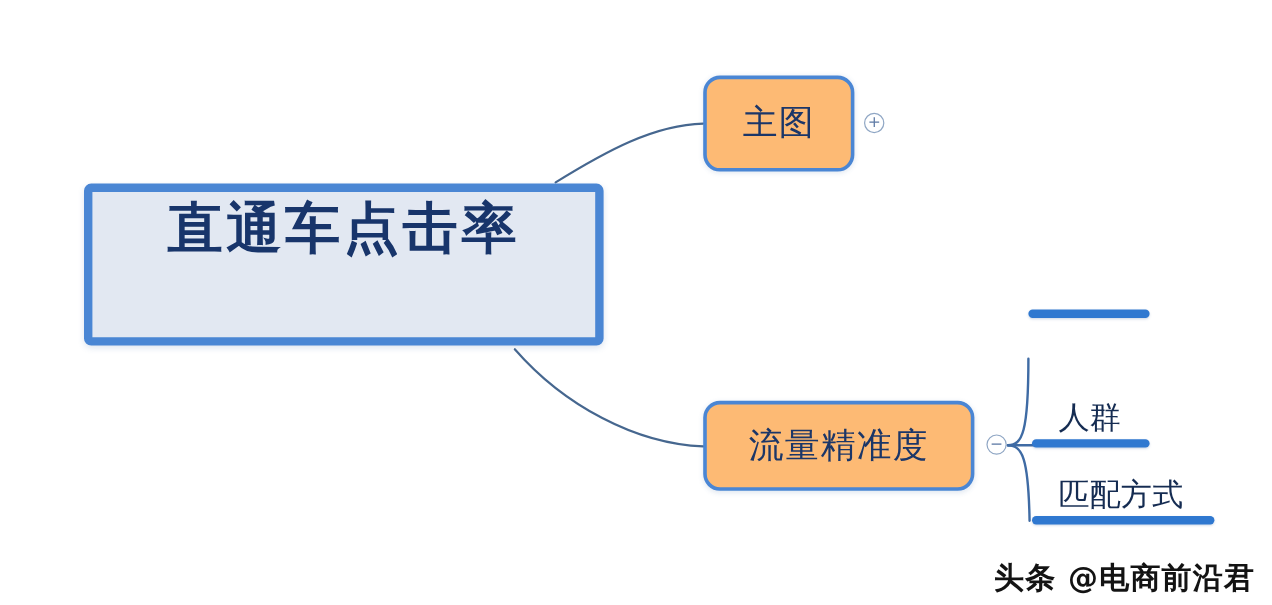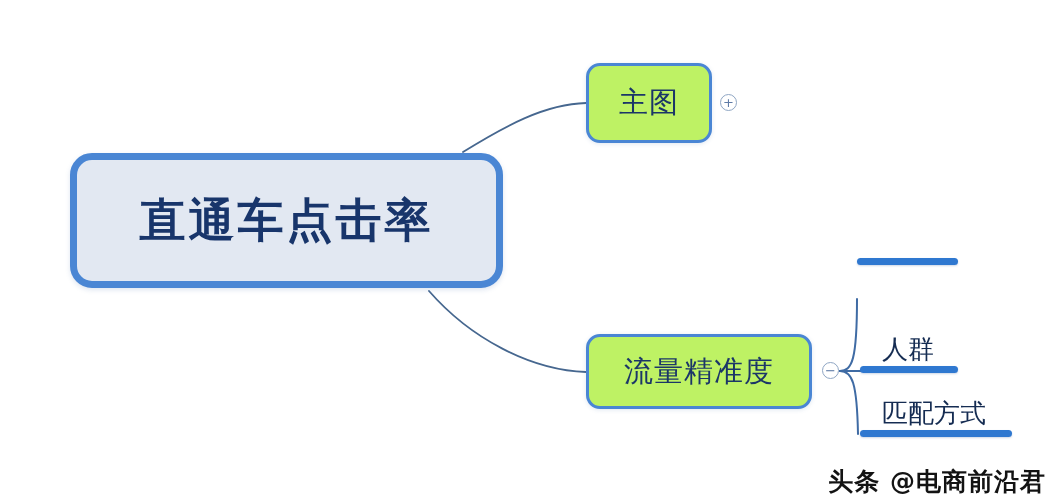--- a/index.html
+++ b/index.html
@@ -29,43 +29,43 @@
 
   
   .node-root {
     position: absolute;
     left: 70px;
     top: 153px;
     width: 433px;
     height: 135px;
     box-sizing: border-box;
     border: 7px solid #4a86d4;
-    border-radius: 22px;
+    border-radius: 6px;
     background: #e2e8f2;
     display: flex;
-    align-items: center;
+    align-items: flex-start;
     justify-content: center;
     box-shadow: 0 2px 5px rgba(70,110,170,0.18);
   }
   .node-root .label {
     font-family: "DejaVu Sans", sans-serif;
     font-size: 46px;
     font-weight: bold;
     color: #18356b;
     letter-spacing: 3px;
     white-space: nowrap;
   }
 
   
   .node-branch {
     position: absolute;
     box-sizing: border-box;
     border: 3px solid #4a86d4;
     border-radius: 14px;
-    background: #bef264;
+    background: #fdba74;
     display: flex;
     align-items: center;
     justify-content: center;
     box-shadow: 0 1px 4px rgba(70,110,170,0.16);
   }
   .node-branch .label {
     font-family: "DejaVu Sans", sans-serif;
     font-size: 29px;
     color: #1b3668;
     white-space: nowrap;

